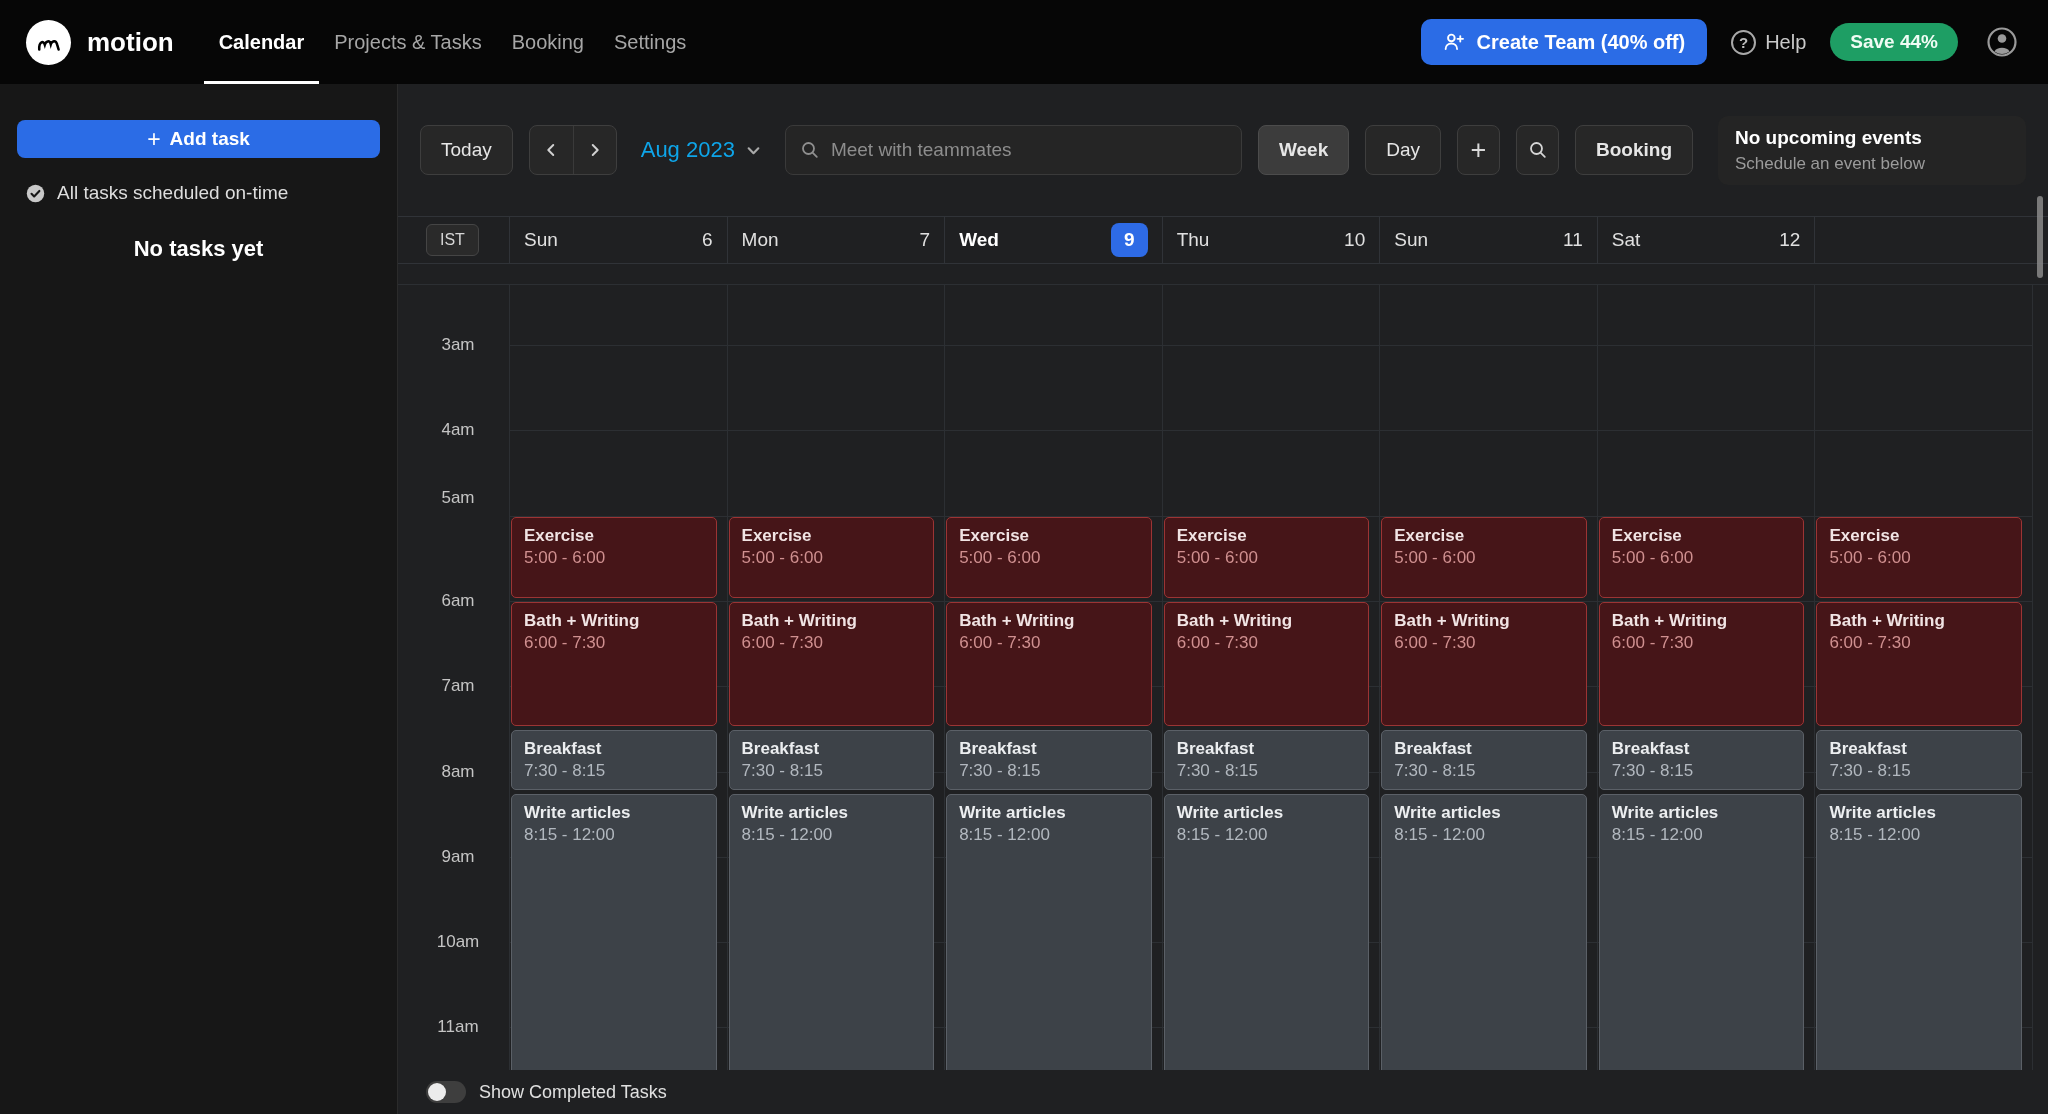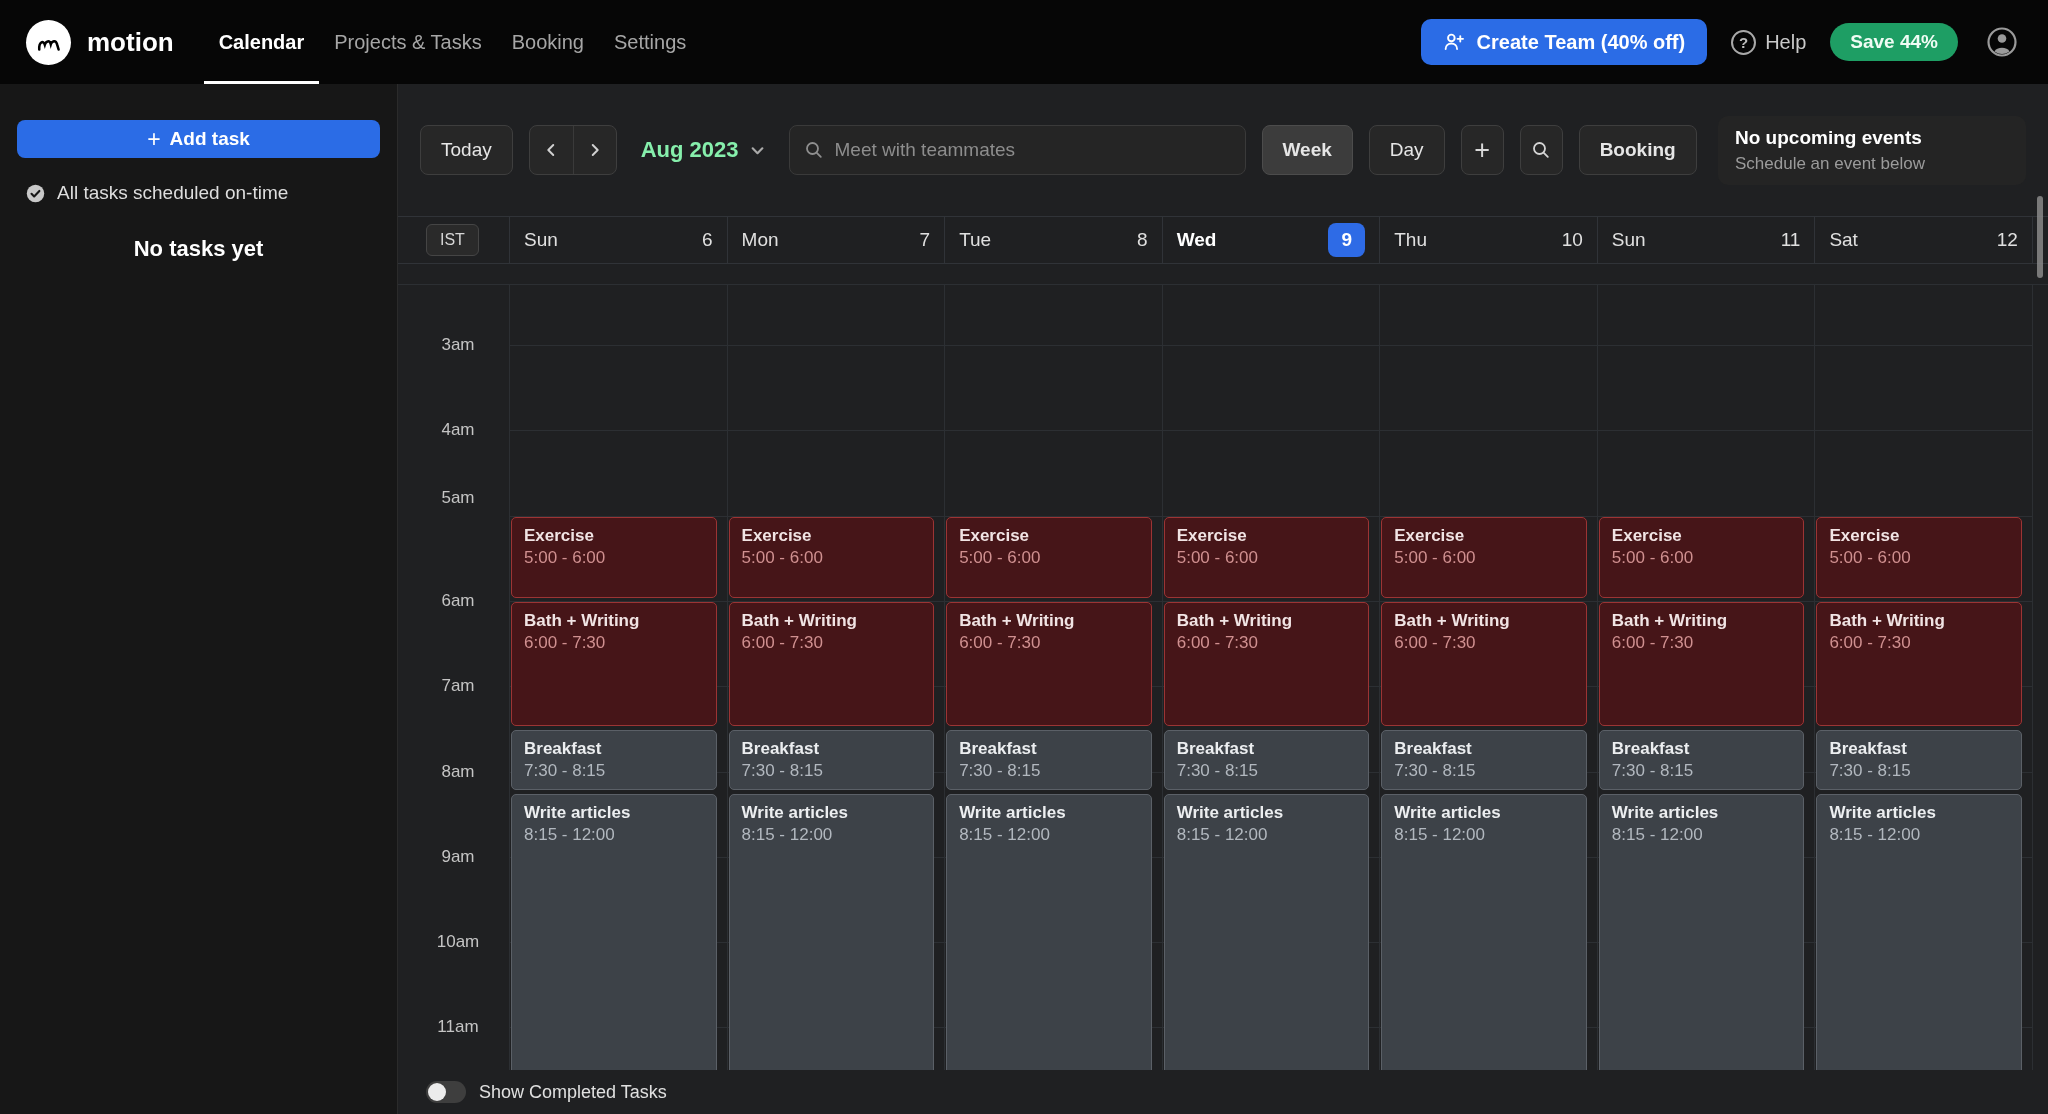--- a/index.html
+++ b/index.html
@@ -39,21 +39,21 @@
 
   .toolbar { height:132px; display:flex; align-items:center; padding:0 22px; gap:16px; }
   .tb { height:50px; background:#272727; border:1px solid #3e3e3e; border-radius:8px; color:#e6e6e6; font-size:19px; padding:8px 20px; }
   .tb.week { background:#3c3c3c; border-color:#4c4c4c; font-weight:600; }
   .tb.booking { font-weight:600; }
   .icon-btn { width:43px; padding:0; display:flex; align-items:center; justify-content:center; font-size:27px; color:#d9d9d9; }
   .arrow-group { display:flex; height:50px; border:1px solid #3e3e3e; border-radius:8px; background:#272727; overflow:hidden; }
   .arrow-btn { width:43px; display:flex; align-items:center; justify-content:center; background:transparent; border:none; }
   .arrow-btn + .arrow-btn { border-left:1px solid #3a3a3a; }
   .month { display:flex; align-items:center; gap:11px; margin:0 8px; cursor:pointer; }
-  .month .month-label { font-size:22px; font-weight:700; color:#86efac; }
+  .month .month-label { font-size:22px; font-weight:400; color:#0ea5e9; }
   .search-box { display:flex; align-items:center; gap:11px; width:457px; height:50px; background:#252525; border:1px solid #3a3a3a; border-radius:8px; padding:0 14px; }
   .search-box input { flex:1; background:transparent; border:none; outline:none; color:#cfcfcf; font-size:19px; min-width:0; }
   .search-box input::placeholder { color:#8d8d8d; }
   .upcoming { margin-left:auto; background:#242424; border-radius:10px; padding:11px 17px; min-width:308px; }
   .upcoming .t1 { font-size:19px; font-weight:700; color:#fff; }
   .upcoming .t2 { font-size:17px; color:#9b9b9b; margin-top:5px; }
 
   
   .day-header { height:48px; border-top:1px solid #303338; border-bottom:1px solid #303338; position:relative; display:flex; }
   .tz-badge { position:absolute; left:28px; top:50%; transform:translateY(-50%); background:#2a2a2a; border:1px solid #454545; border-radius:6px; padding:6px 13px; font-size:16px; color:#d6d6d6; }
@@ -199,24 +199,20 @@
     <div class="day-header">
       <div class="tz-badge">IST</div>
       <div id="day-cols">
           <div class="day-cell">
             <div class="day-name">Sun</div>
             <div class="day-date">6</div>
           </div>
           <div class="day-cell">
             <div class="day-name">Mon</div>
             <div class="day-date">7</div>
-          </div>
-          <div class="day-cell">
-            <div class="day-name">Tue</div>
-            <div class="day-date">8</div>
           </div>
           <div class="day-cell today">
             <div class="day-name">Wed</div>
             <div class="day-date today">9</div>
           </div>
           <div class="day-cell">
             <div class="day-name">Thu</div>
             <div class="day-date">10</div>
           </div>
           <div class="day-cell">

